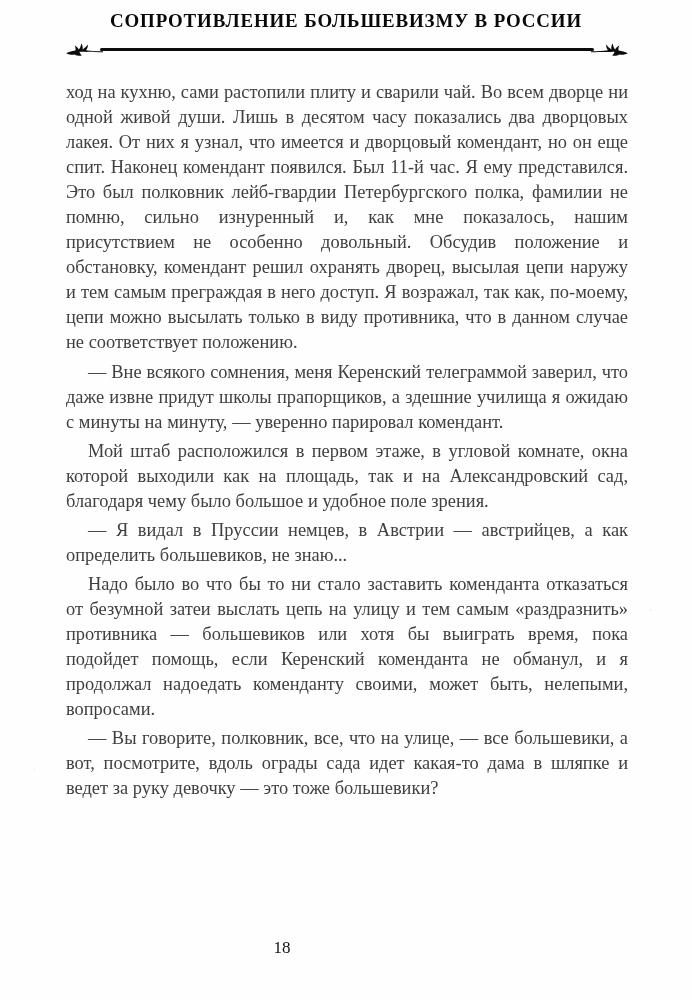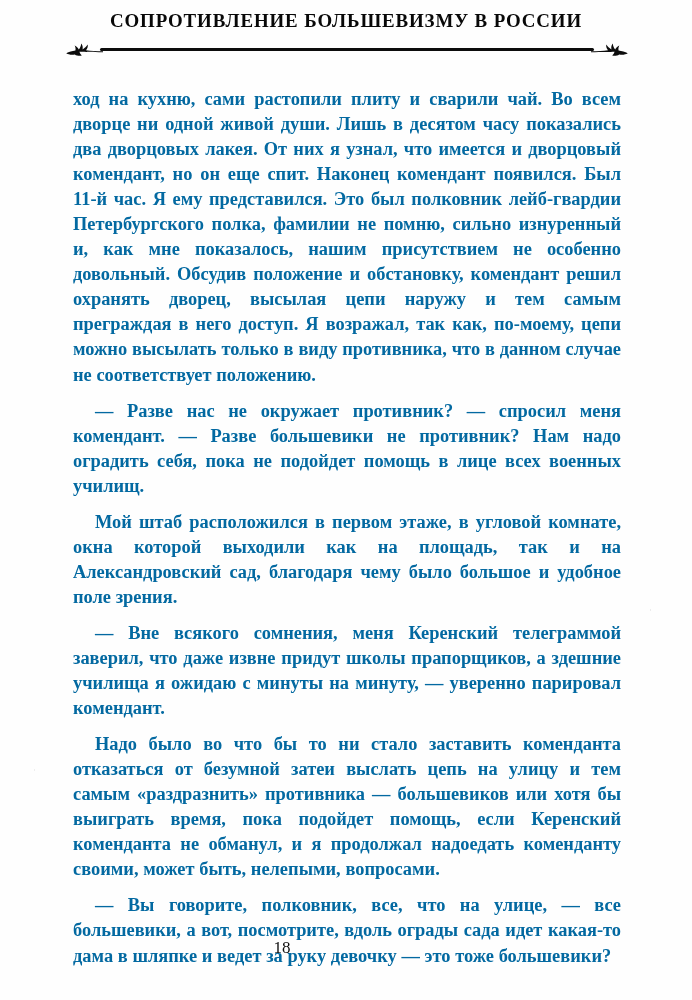--- a/index.html
+++ b/index.html
@@ -71,30 +71,29 @@
   .fleuron svg { display: block; width: 42px; height: 20px; }
 
   
   .body-col {
     position: absolute;
     left: 62px;
     top: 76px;
     width: 570px;
   }
   p.para {
-    margin: 11px;
+    margin: 4px;
     font-size: 18.4px;
     line-height: 25.05px;
     text-align: justify;
     text-align-last: left;
     text-indent: 22px;
     hyphens: manual;
     word-spacing: 0.1px;
-    color: #0369a1;
-    font-weight: bold;
+    color: #404040;
   }
   p.para.cont { text-indent: 0; }
 
   
   .folio {
     position: absolute;
     left: 0;
     top: 938px;
     width: 564px;
     text-align: center;
@@ -145,23 +144,23 @@
                      C13.6 7.4 13.8 9 13.4 10.6 C10.2 11 7 11.8 4.2 13.2 C6.6 14.6 9.6 15 12.8 14.4
                      C14.8 15.8 17.2 16.2 19.8 15.6 C18.6 14.4 17.8 13.2 17.4 11.8 C22 12 30 12.2 41 12.2 Z" fill="currentColor"></path>
           </g>
         </svg>
       </span>
     </div>
   </div>
 
   <div class="body-col">
     <p class="para cont">ход на кухню, сами растопили плиту и сварили чай. Во всем дворце ни одной живой души. Лишь в десятом часу показались два дворцовых лакея. От них я узнал, что имеется и дворцовый комендант, но он еще спит. Наконец комендант появился. Был 11-й час. Я ему представился. Это был полковник лейб-гвардии Петербургского полка, фамилии не помню, сильно изнуренный и, как мне показалось, нашим присутствием не особенно довольный. Обсудив положение и обстановку, комендант решил охранять дворец, высылая цепи наружу и тем самым преграждая в него доступ. Я возражал, так как, по-моему, цепи можно высылать только в виду противника, что в данном случае не соответствует положению.</p>
-    <p class="para">— Разве нас не окружает противник? — спросил меня комендант. — Разве большевики не противник? Нам надо оградить себя, пока не подойдет помощь в лице всех военных училищ.</p>
+    <p class="para">— Вне всякого сомнения, меня Керенский телеграммой заверил, что даже извне придут школы прапорщиков, а здешние училища я ожидаю с минуты на минуту, — уверенно парировал комендант.</p>
     <p class="para">Мой штаб расположился в первом этаже, в угловой комнате, окна которой выходили как на площадь, так и на Александровский сад, благодаря чему было большое и удобное поле зрения.</p>
-    <p class="para">— Вне всякого сомнения, меня Керенский телеграммой заверил, что даже извне придут школы прапорщиков, а здешние училища я ожидаю с минуты на минуту, — уверенно парировал комендант.</p>
+    <p class="para">— Я видал в Пруссии немцев, в Австрии — австрийцев, а как определить большевиков, не знаю...</p>
     <p class="para">Надо было во что бы то ни стало заставить коменданта отказаться от безумной затеи выслать цепь на улицу и тем самым «раздразнить» противника — большевиков или хотя бы выиграть время, пока подойдет помощь, если Керенский коменданта не обманул, и я продолжал надоедать коменданту своими, может быть, нелепыми, вопросами.</p>
     <p class="para">— Вы говорите, полковник, все, что на улице, — все большевики, а вот, посмотрите, вдоль ограды сада идет какая-то дама в шляпке и ведет за руку девочку — это тоже большевики?</p>
 
   </div>
 
   <div class="folio">18</div>
 
 </div>
 
 </body></html>

